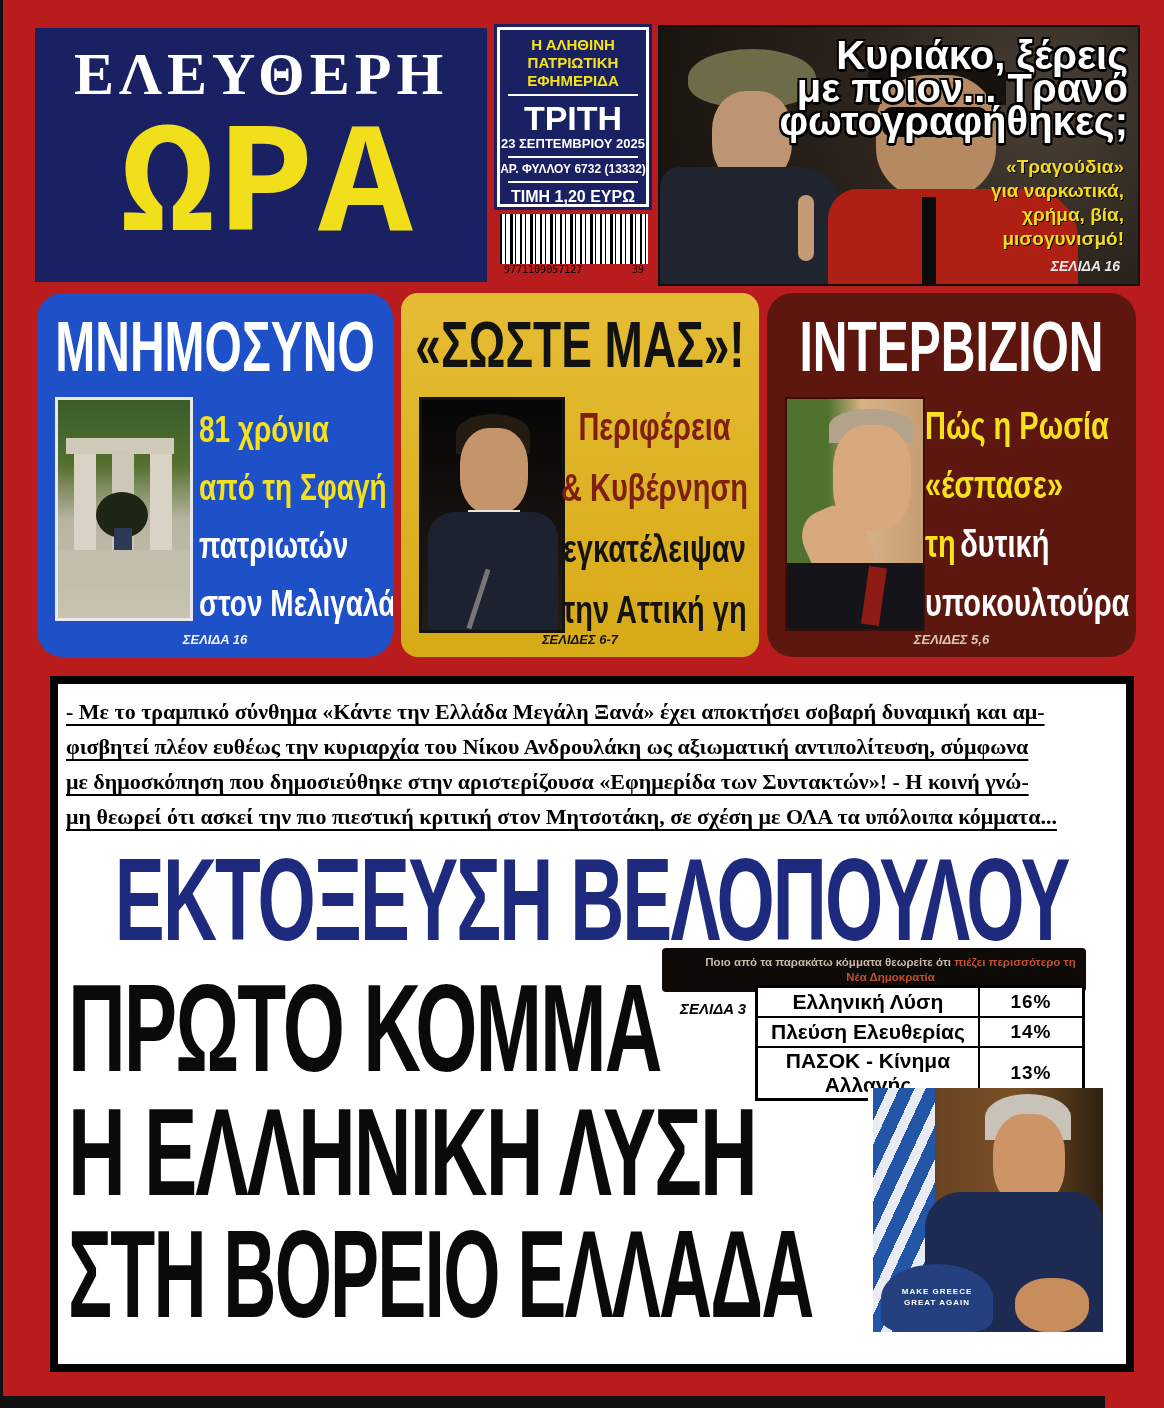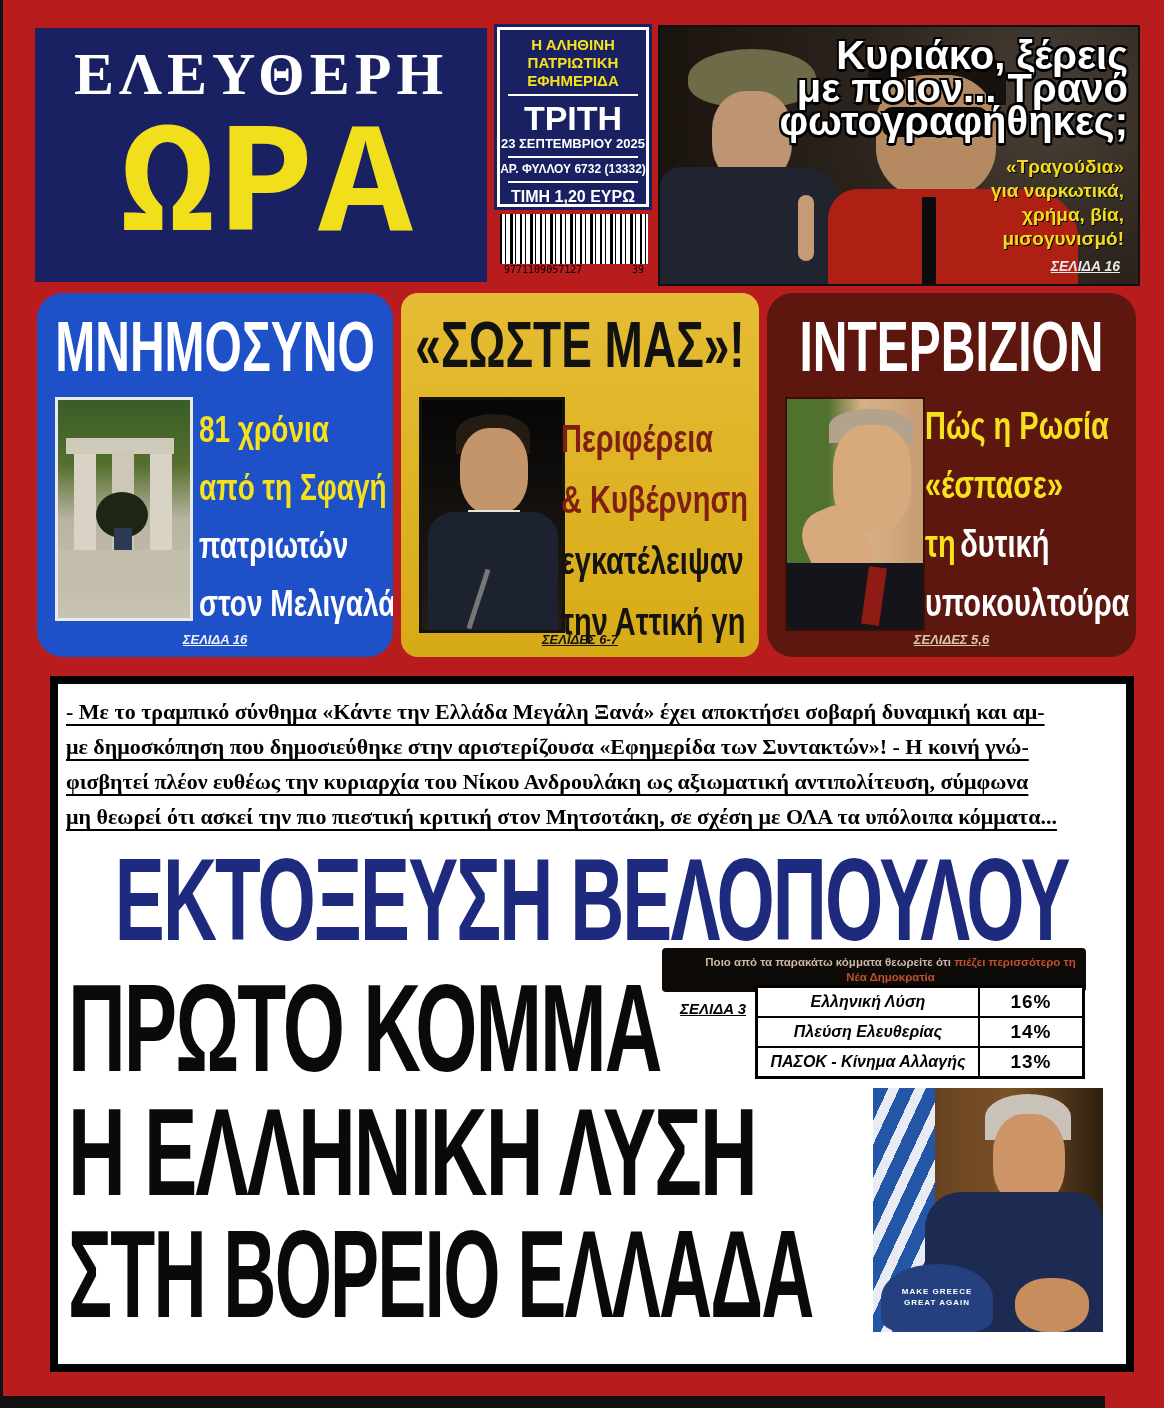--- a/index.html
+++ b/index.html
@@ -3,21 +3,21 @@
 <meta charset="utf-8">
 <style>
   html,body{margin:0;padding:0;background:#ffffff;}
   .page{position:relative;width:1164px;height:1408px;background:#b91c1c;overflow:hidden;
         font-family:"Liberation Sans",sans-serif;}
   .abs{position:absolute;}
   .cond{font-weight:bold;display:inline-block;white-space:nowrap;transform-origin:left top;
         font-family:"Liberation Sans",sans-serif;}
   .condc{font-weight:bold;display:inline-block;white-space:nowrap;transform-origin:center top;
         font-family:"Liberation Sans",sans-serif;}
-  .ital{font-style:italic;font-weight:bold;text-decoration:underline;}
+  .ital{font-style:italic;font-weight:bold;}
 
   
   .masthead{left:35px;top:28px;width:452px;height:254px;background:#1a2163;text-align:center;}
   .masthead .top{color:#ffffff;font-family:"Liberation Serif",serif;font-weight:bold;
                  font-size:60px;letter-spacing:5px;margin-top:12px;}
   .masthead .main{color:#f0df1a;font-family:Liberation Mono, monospace;font-weight:bold;
                   font-size:158px;line-height:150px;margin-top:4px;letter-spacing:4px;padding-left:15px;}
   .infobox{left:497px;top:27px;width:146px;height:174px;background:#1a2163;
            border:3px solid #ffffff;box-shadow:0 0 0 3px #1a2163;text-align:center;color:#fff;}
   .infobox .tag{color:#f5e11c;font-weight:bold;font-size:15px;line-height:18px;}
@@ -65,21 +65,21 @@
   .pollbar{position:absolute;left:604px;top:264px;width:424px;height:44px;background:#0d0a08;
            border-radius:4px;text-align:center;font-size:11.5px;font-weight:bold;line-height:15px;
            padding-top:7px;box-sizing:border-box;padding-left:33px;}
   .pollbar .plain{color:#c9b9a6;}
   .pollbar .red{color:#c05030;}
   .pageref3{position:absolute;left:600px;top:316px;width:88px;text-align:right;
             font-size:15px;color:#000;}
   .polltable{position:absolute;left:697px;top:301px;width:330px;border:3px solid #000;
              border-collapse:collapse;background:#fff;}
   .polltable td{border:2px solid #000;font-weight:bold;text-align:center;height:26px;}
-  .polltable .cat{width:68%;font-size:16px;font-style:italic;}
+  .polltable .cat{width:68%;font-size:21px;}
   .polltable .val{font-size:19px;letter-spacing:1px;}
 
   
   .ph{position:absolute;}
   .velophoto{position:absolute;left:810px;top:404px;width:240px;height:252px;background:#fff;
              padding:0;}
   .velophoto .inner{position:absolute;left:5px;top:0px;width:230px;height:244px;overflow:hidden;
       background:linear-gradient(90deg,#3f2c16 0%,#6b4423 30%,#7a5026 60%,#2e2010 100%);}
 </style>
 </head>
@@ -168,21 +168,21 @@
     <div class="t-title">
       <span class="condc" style="font-size:46px;transform:scale(1,1.4);color:#121210;">«ΣΩΣΤΕ ΜΑΣ»!</span>
     </div>
     <div class="t-photo" style="width:140px;height:230px;border:3px solid #15130f;background:linear-gradient(180deg,#060606 0%,#17130f 60%,#241d14 100%);">
       <div class="ph" style="left:34px;top:14px;width:74px;height:40px;background:#241b13;border-radius:50% 50% 0 0;"></div>
       <div class="ph" style="left:38px;top:28px;width:68px;height:86px;background:#c4946a;border-radius:42%;"></div>
       <div class="ph" style="left:46px;top:110px;width:52px;height:50px;background:#e8e4da;"></div>
       <div class="ph" style="left:6px;top:112px;width:130px;height:118px;background:#1c2230;border-radius:26px 26px 0 0;"></div>
       <div class="ph" style="left:54px;top:168px;width:5px;height:62px;background:#777;transform:rotate(18deg);"></div>
     </div>
-    <div class="t-text" style="left:160px;top:108px;line-height:56px;">
+    <div class="t-text" style="left:160px;top:96px;line-height:56px;text-align:center;">
       <span class="cond" style="font-size:29px;transform:scale(1,1.35);color:#7e1f12;">Περιφέρεια</span><br>
       <span class="cond" style="font-size:29px;transform:scale(1,1.35);color:#7e1f12;">&amp; Κυβέρνηση</span><br>
       <span class="cond" style="font-size:29px;transform:scale(1,1.35);color:#15130f;">εγκατέλειψαν</span><br>
       <span class="cond" style="font-size:29px;transform:scale(1,1.35);color:#15130f;">την Αττική γη</span>
     </div>
     <div class="t-ref ital" style="color:#15130f;">ΣΕΛΙΔΕΣ 6-7</div>
   </div>
 
   <div class="abs teaser t3">
     <div class="t-title">
@@ -202,22 +202,22 @@
       <span class="cond" style="font-size:29px;transform:scale(1,1.35);color:#ffffff;">δυτική</span><br>
       <span class="cond" style="font-size:29px;transform:scale(1,1.35);color:#ffffff;">υποκουλτούρα</span>
     </div>
     <div class="t-ref ital" style="color:#d9c6b2;">ΣΕΛΙΔΕΣ 5,6</div>
   </div>
 
   <div class="abs mainbox">
 
     <div class="intro">
       <div>- Με το τραμπικό σύνθημα «Κάντε την Ελλάδα Μεγάλη Ξανά» έχει αποκτήσει σοβαρή δυναμική και αμ-</div>
+      <div>φισβητεί πλέον ευθέως την κυριαρχία του Νίκου Ανδρουλάκη ως αξιωματική αντιπολίτευση, σύμφωνα</div>
       <div>με δημοσκόπηση που δημοσιεύθηκε στην αριστερίζουσα «Εφημερίδα των Συντακτών»! - Η κοινή γνώ-</div>
-      <div>φισβητεί πλέον ευθέως την κυριαρχία του Νίκου Ανδρουλάκη ως αξιωματική αντιπολίτευση, σύμφωνα</div>
       <div>μη θεωρεί ότι ασκεί την πιο πιεστική κριτική στον Μητσοτάκη, σε σχέση με ΟΛΑ τα υπόλοιπα κόμματα...</div>
     </div>
 
     <div class="hl-blue">
       <span class="condc" style="font-size:78px;letter-spacing:-2px;transform:scale(0.96,1.5);">ΕΚΤΟΞΕΥΣΗ ΒΕΛΟΠΟΥΛΟΥ</span>
     </div>
 
     <div class="hl-black" style="top:274px;">
       <span class="cond" style="font-size:80px;letter-spacing:-2px;transform:scale(1,1.55);">ΠΡΩΤΟ ΚΟΜΜΑ</span>
     </div>

